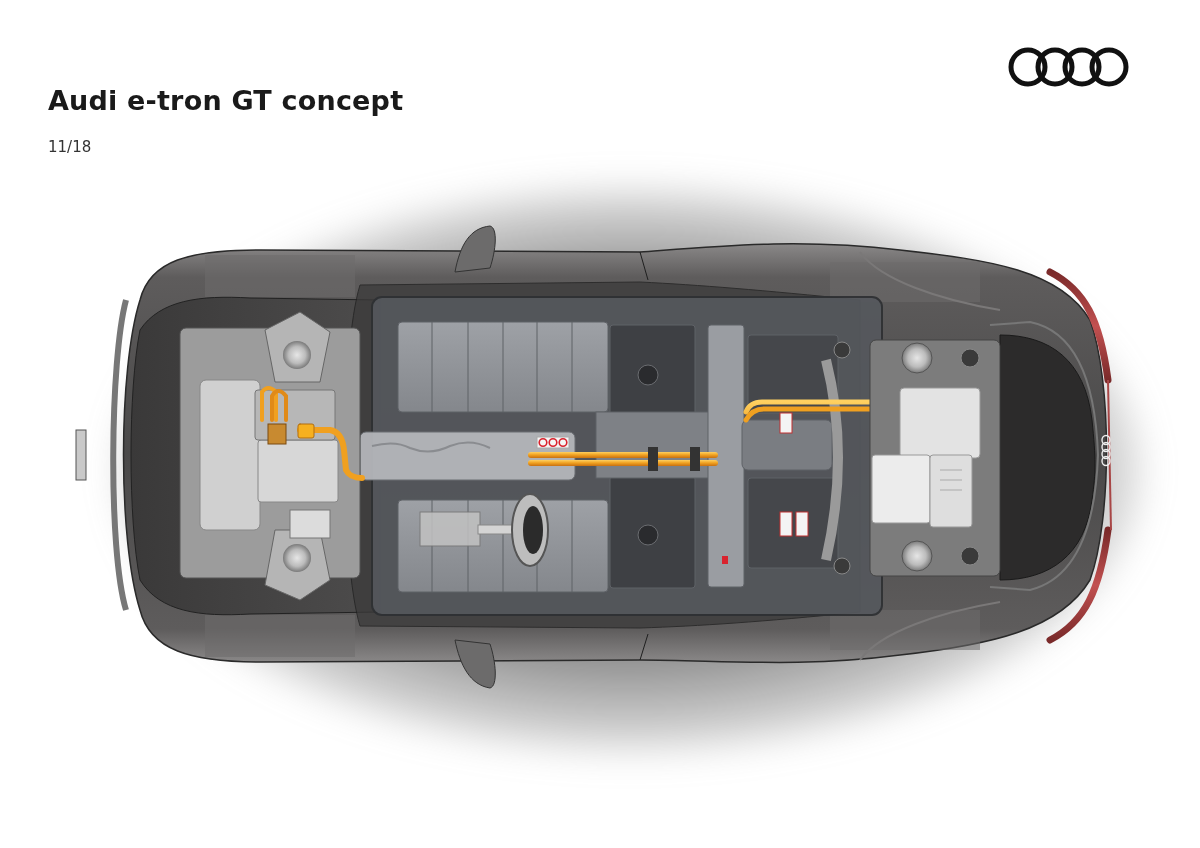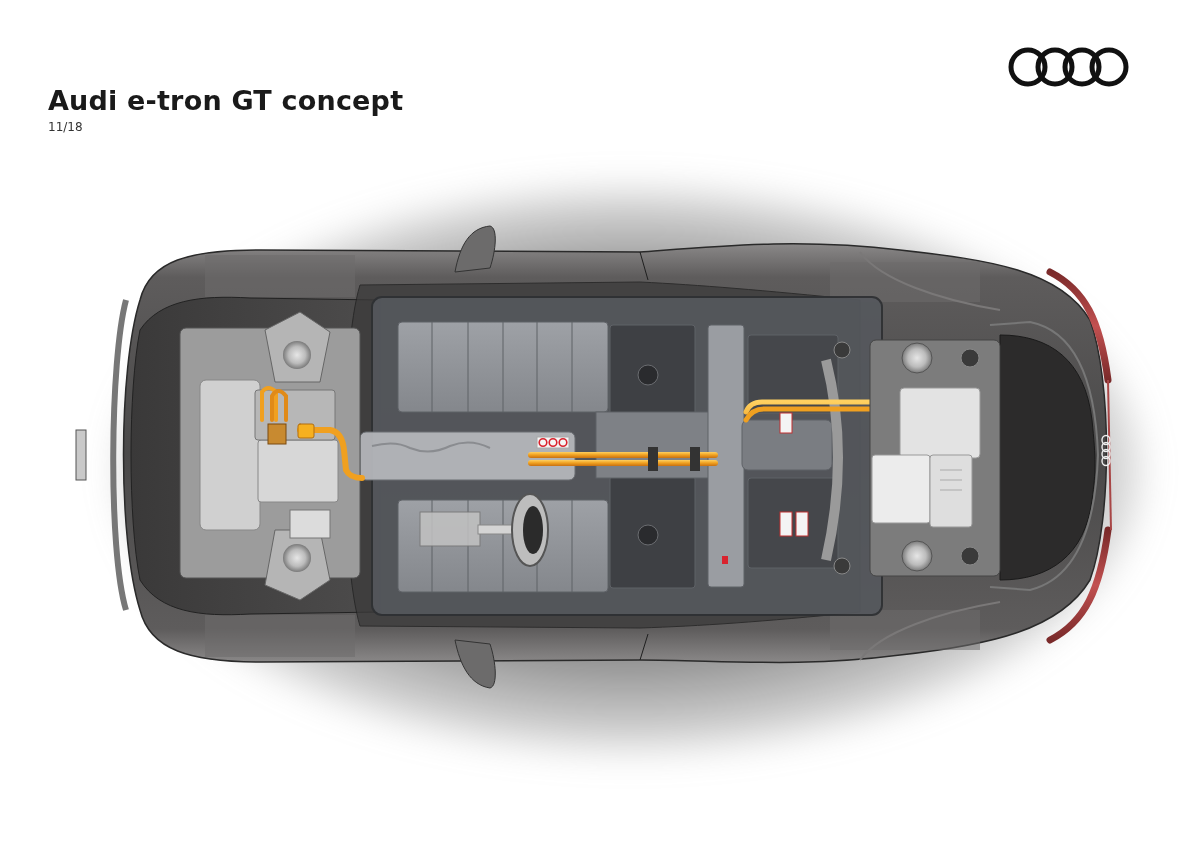--- a/index.html
+++ b/index.html
@@ -6,22 +6,22 @@
   body {
     width: 1200px; height: 848px; background: #ffffff; position: relative; overflow: hidden;
     font-family: "DejaVu Sans", "Liberation Sans", sans-serif;
   }
   .title {
     position: absolute; left: 48px; top: 85px; margin: 0;
     font-size: 27px; font-weight: bold; color: #1a1a1a; letter-spacing: 0.2px;
     font-family: "DejaVu Sans", sans-serif;
   }
   .page-counter {
-    position: absolute; left: 48px; top: 120px;
-    font-size: 12px; color: #333; font-family: "DejaVu Sans", sans-serif;
+    position: absolute; left: 48px; top: 138px;
+    font-size: 15px; color: #333; font-family: "DejaVu Sans", sans-serif;
   }
   .logo { position: absolute; left: 1008px; top: 45px; width: 124px; height: 44px; }
   .stage { position: absolute; left: 0; top: 0; width: 1200px; height: 848px; }
   .shadow {
     position: absolute; left: 120px; top: 190px; width: 1020px; height: 560px;
     border-radius: 50% / 50%;
     background: radial-gradient(ellipse at center, rgba(40,40,40,0.75) 0%, rgba(60,60,60,0.6) 45%, rgba(120,120,120,0.25) 70%, rgba(255,255,255,0) 100%);
     filter: blur(18px);
   }
 </style>

